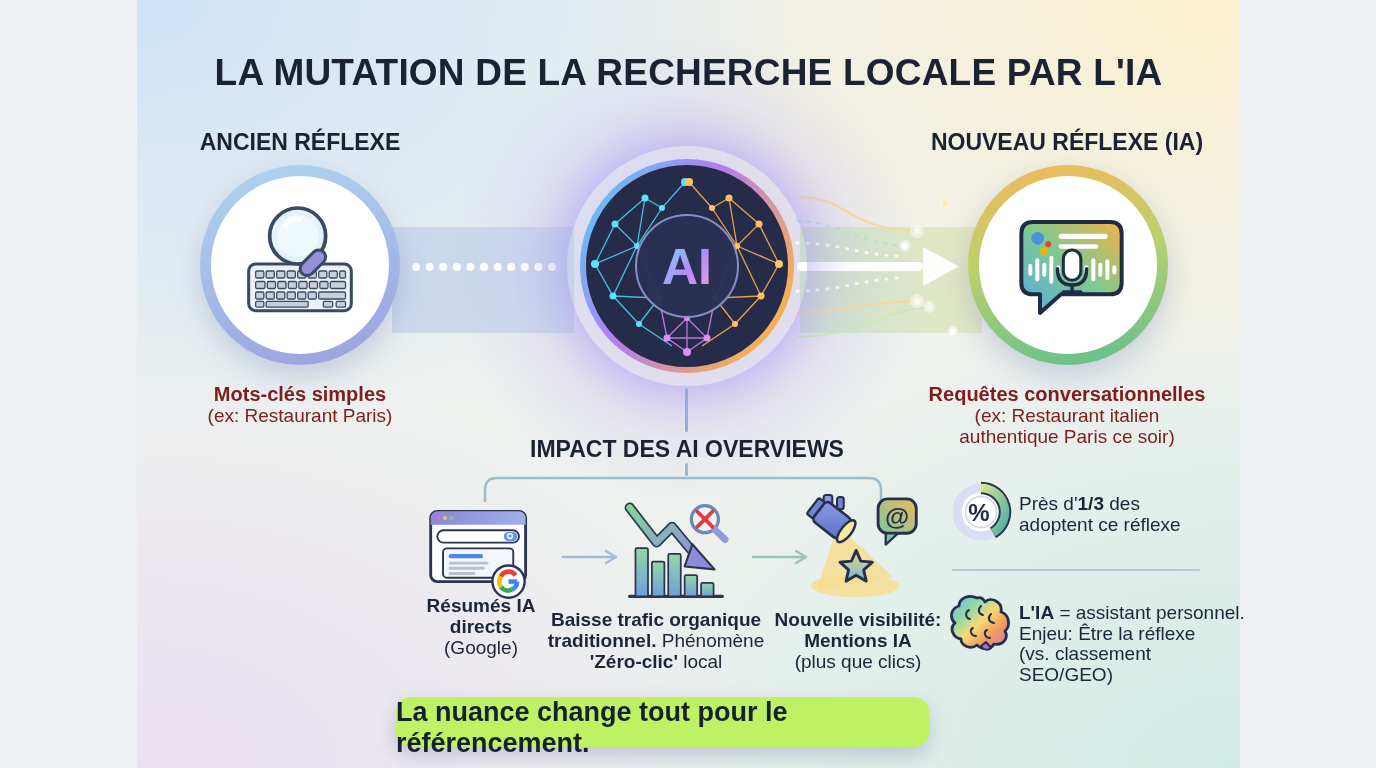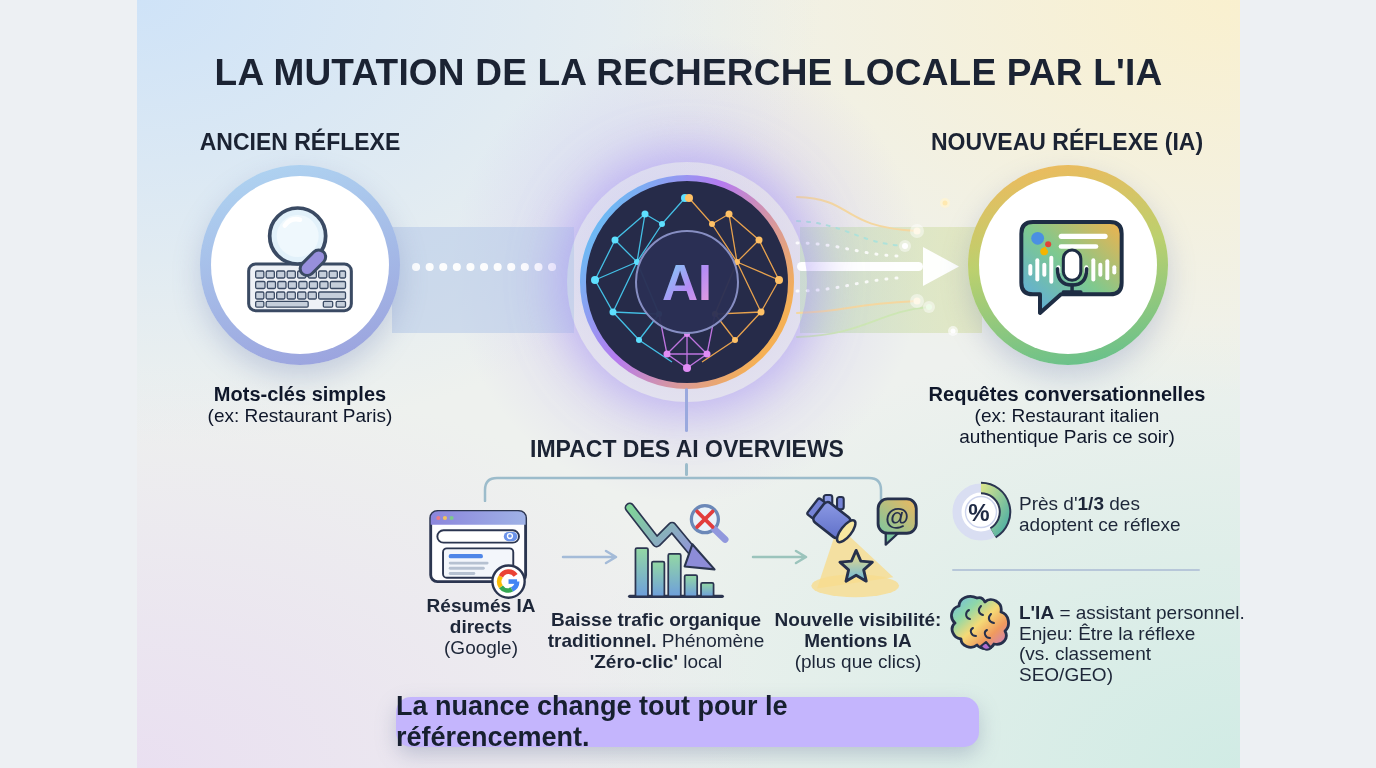--- a/index.html
+++ b/index.html
@@ -33,24 +33,24 @@
     border:11px solid transparent;
     box-shadow:0 12px 28px rgba(100,118,175,.28); }
   #old-ring { left:200px; top:165px;
     background:linear-gradient(#fff,#fff) padding-box,
                linear-gradient(165deg,#b0d6f2 0%,#9aa0dd 100%) border-box; }
   #new-ring { left:968px; top:165px;
     background:linear-gradient(#fff,#fff) padding-box,
                linear-gradient(170deg,#f2b85c 0%,#bcd06e 45%,#5fbf8f 100%) border-box; }
   .ring svg { display:block; margin:18px auto 0; }
 
-  #ai-wrap { left:567px; top:162px; width:240px; height:240px; border-radius:50%;
+  #ai-wrap { left:567px; top:146px; width:240px; height:240px; border-radius:50%;
     box-shadow:0 0 46px 10px rgba(168,150,245,.60); }
 
-  .caption { text-align:center; font-size:19px; line-height:21px; color:#0f172a; }
+  .caption { text-align:center; font-size:19px; line-height:21px; color:#7f1d1d; }
   .caption .b { font-weight:700; font-size:20px; }
   #old-caption { left:170px; top:384px; width:260px; }
   #new-caption { left:917px; top:384px; width:300px; }
 
   #v-line { left:685px; top:388px; width:3px; height:44px; background:#9aa9de; border-radius:2px; }
   #impact-heading { left:460px; top:436px; width:454px; text-align:center;
     font-size:23px; font-weight:800; color:#1b2333; }
   #tick { left:685px; top:463px; width:3px; height:13px; background:#9cbccb; border-radius:2px; }
 
   .impact-caption { position:absolute; text-align:center; font-size:19px; line-height:21px; }
@@ -58,23 +58,23 @@
   #cap1 { left:396px; top:595px; width:170px; }
   #cap2 { left:545px; top:609px; width:222px; }
   #cap3 { left:772px; top:609px; width:172px; }
 
   .stat-text { position:absolute; font-size:19px; line-height:20.5px;margin-top:12px; }
   .stat-text .b { font-weight:700; }
   #stat1-text { left:1019px; top:482px; width:220px; }
   #stat2-text { left:1019px; top:591px; width:228px; }
   #stat-divider { left:952px; top:569px; width:248px; height:2px; background:#b7c7d9; border-radius:1px; }
 
-  #banner { left:396px; top:697px; width:583px; height:50px; background:#c4b5fd;
+  #banner { left:396px; top:697px; width:533px; height:50px; background:#bef264;
     border-radius:15px; box-shadow:0 8px 20px rgba(112,126,160,.35);
-    display:flex; align-items:center; justify-content:center;
+    display:flex; align-items:flex-start; justify-content:center;
     font-size:27px; font-weight:700; color:#17202f; }
 </style>
 </head>
 <body>
 
 <div id="stage">
 
   <div id="panel" class="abs"></div>
   <div id="band-left" class="abs band"></div>
   <div id="band-right" class="abs band"></div>

